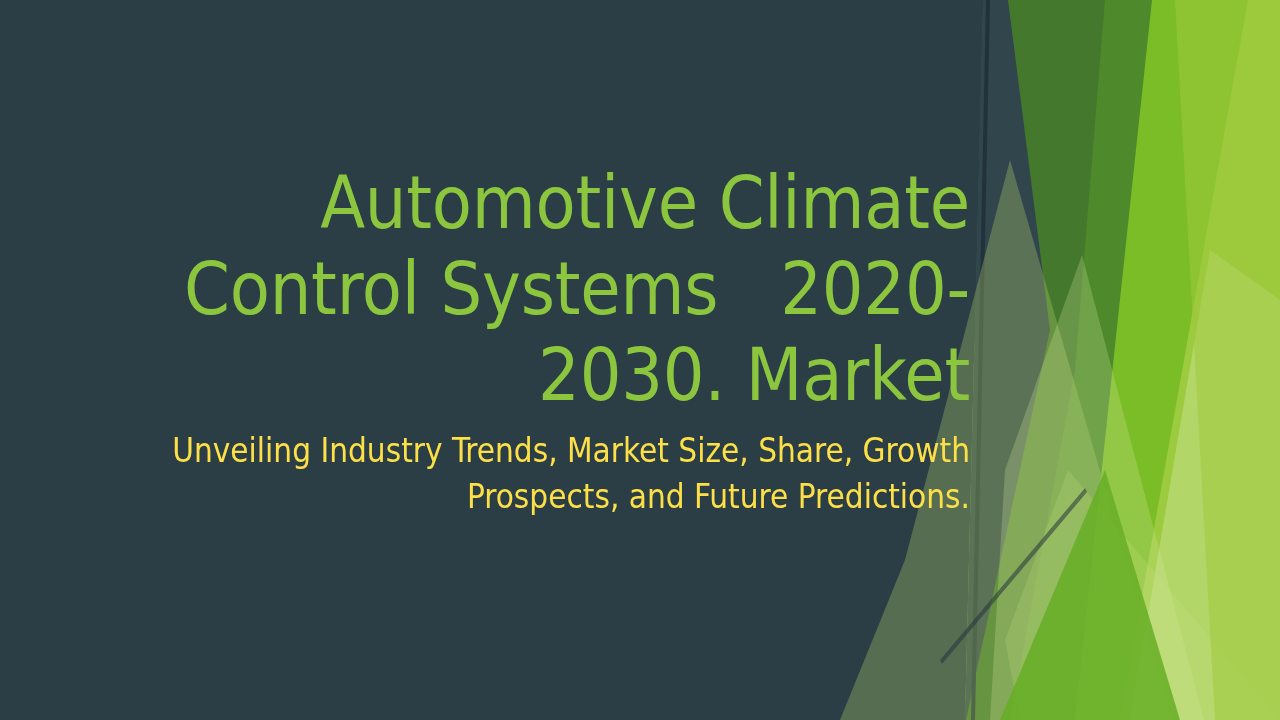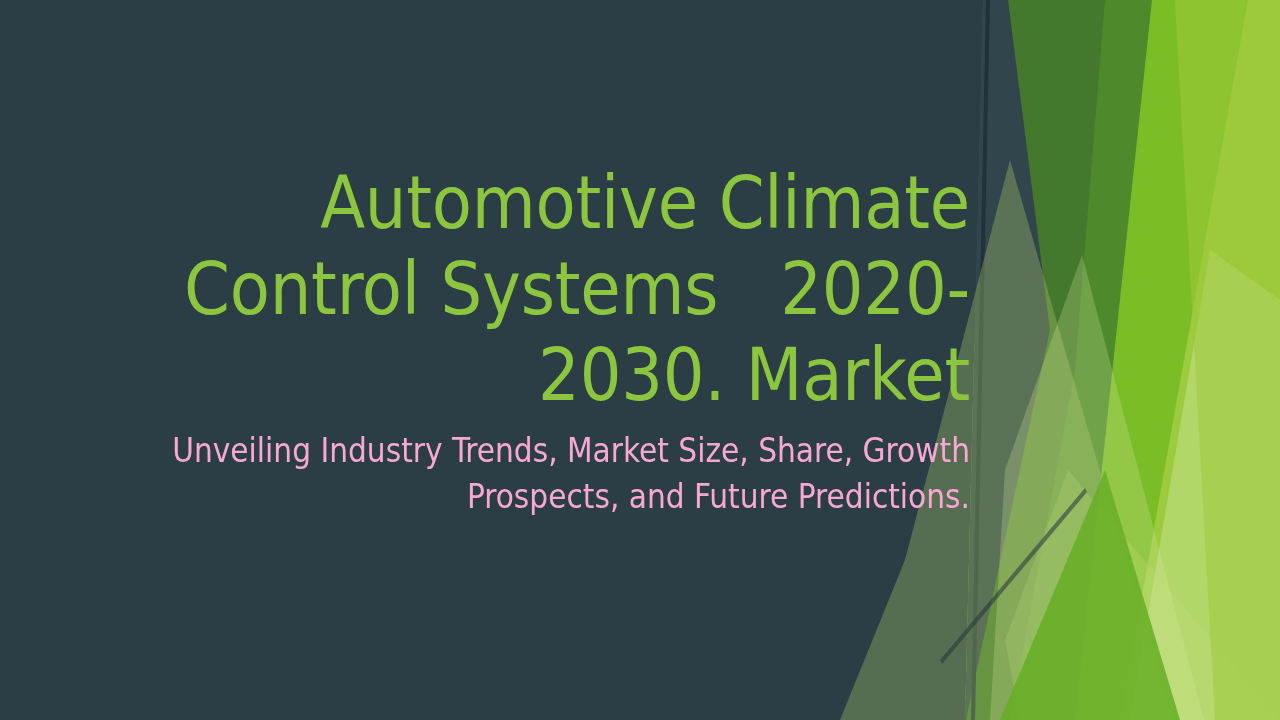--- a/index.html
+++ b/index.html
@@ -54,21 +54,21 @@
     top: 428px;
     width: 820px;
     text-align: right;
   }
   #slide-subtitle {
     margin: 0;
     font-family: "DejaVu Sans Condensed", "Liberation Sans Narrow", "Liberation Sans", sans-serif;
     font-weight: 400;
     font-size: 33px;
     line-height: 1.38;
-    color: #f9a8d4;
+    color: #fde047;
     white-space: pre-wrap;
   }
 </style>
 </head>
 <body>
 
 <div id="slide">
 
   <svg id="bg-svg" viewBox="0 0 1280 720" preserveAspectRatio="none">
 

